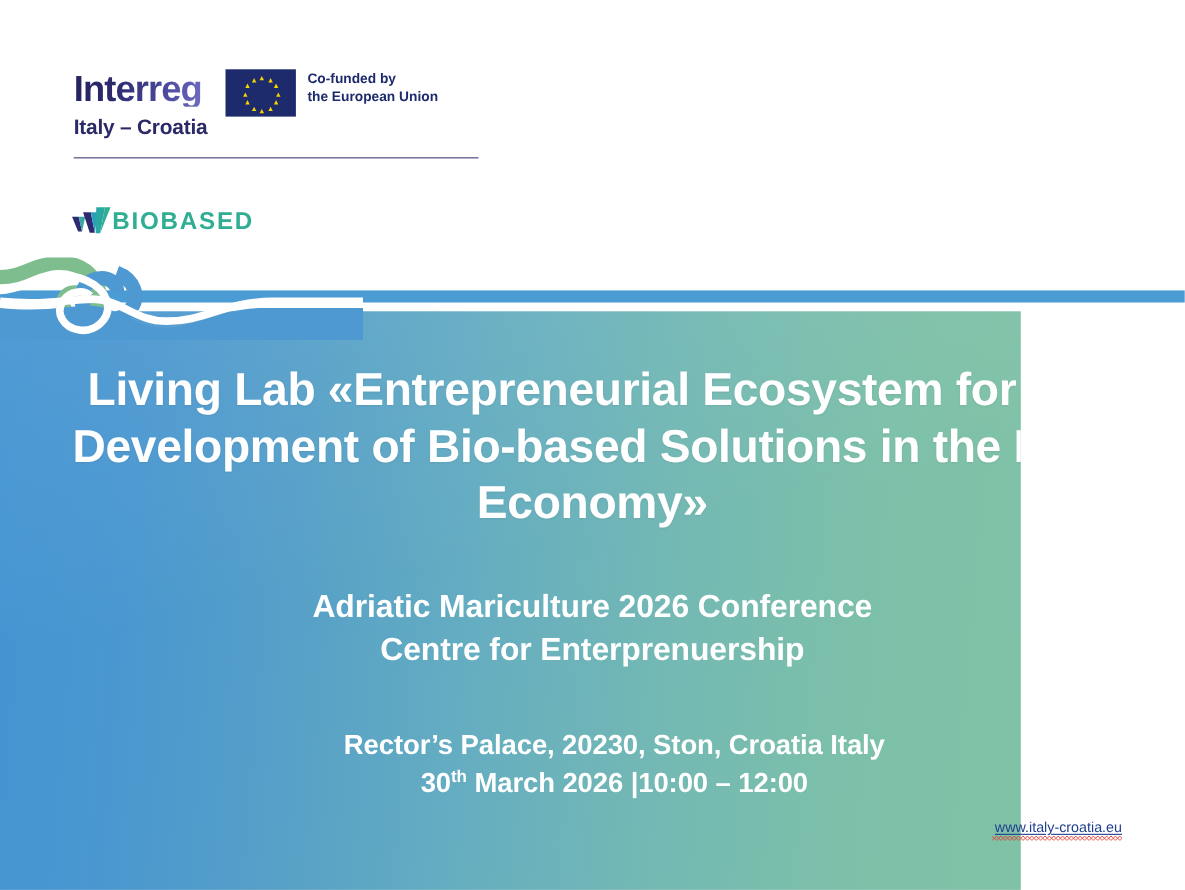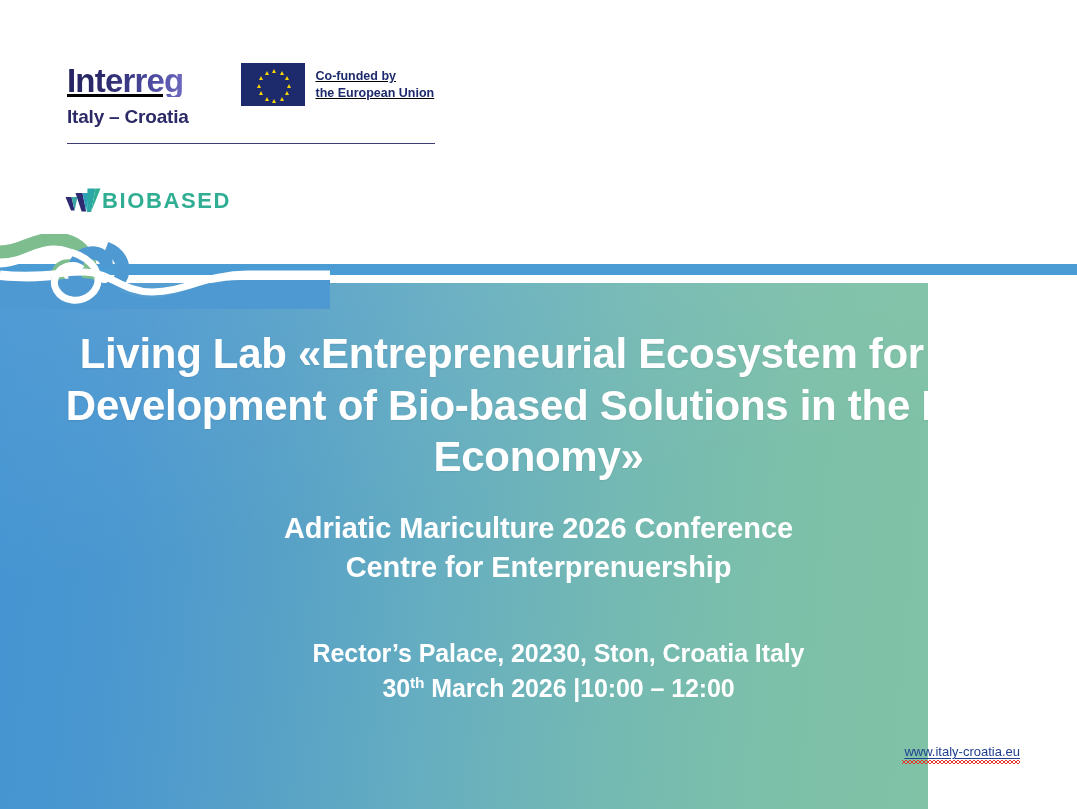--- a/index.html
+++ b/index.html
@@ -25,41 +25,38 @@
   
   .logo-block {
     position: absolute;
     left: 67px;
     top: 60px;
     width: 420px;
   }
   .logo-row {
     display: flex;
     align-items: flex-start;
-    gap: 10px;
-    text-decoration: underline;
+    gap: 22px;
   }
   .interreg-word {
     font-size: 33px;
     font-weight: bold;
     letter-spacing: -0.8px;
     line-height: 1;
     background: linear-gradient(100deg, #24225e 0%, #2c2a6b 32%, #4a489c 70%, #6f6cc0 100%);
     -webkit-background-clip: text;
     background-clip: text;
     color: transparent;
     padding-top: 4px;
     white-space: nowrap;
   }
   .eu-group {
     display: flex;
-    align-items: center;
     gap: 10px;
     padding-top: 3px;
-    margin-left: 48px;
   }
   .eu-flag {
     width: 64px;
     height: 43px;
     background: #1d2a6c;
     position: relative;
     flex: none;
   }
   .eu-flag .star {
     position: absolute;
@@ -158,21 +155,21 @@
   }
   .title {
     margin: 45px 38px 0 38px;
     font-size: 42px;
     font-weight: bold;
     line-height: 1.23;
     letter-spacing: -0.3px;
     text-shadow: 0 1px 2px rgba(0,0,0,0.07);
   }
   .subtitle {
-    margin-top: 26px;
+    margin-top: 50px;
     font-size: 29px;
     font-weight: bold;
     line-height: 1.36;
     letter-spacing: -0.1px;
   }
   .venue {
     margin-top: 48px;
     font-size: 25px;
     font-weight: bold;
     line-height: 1.42;

